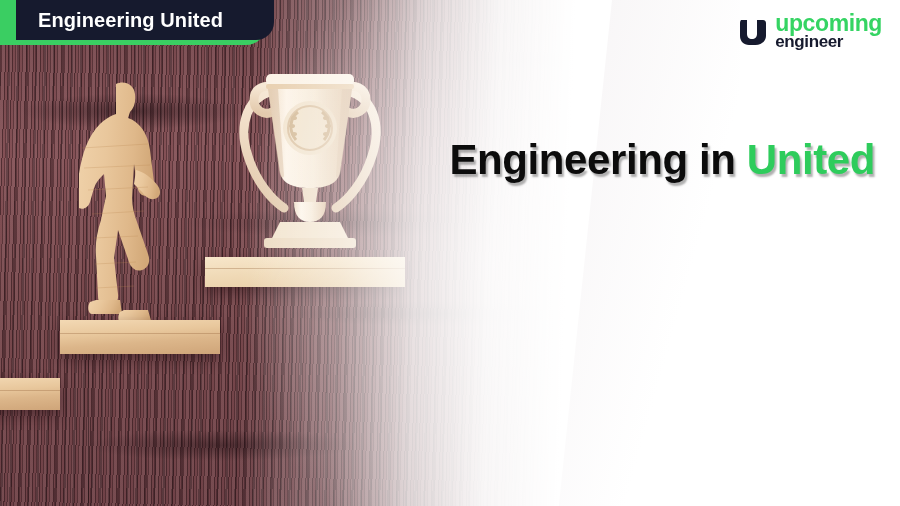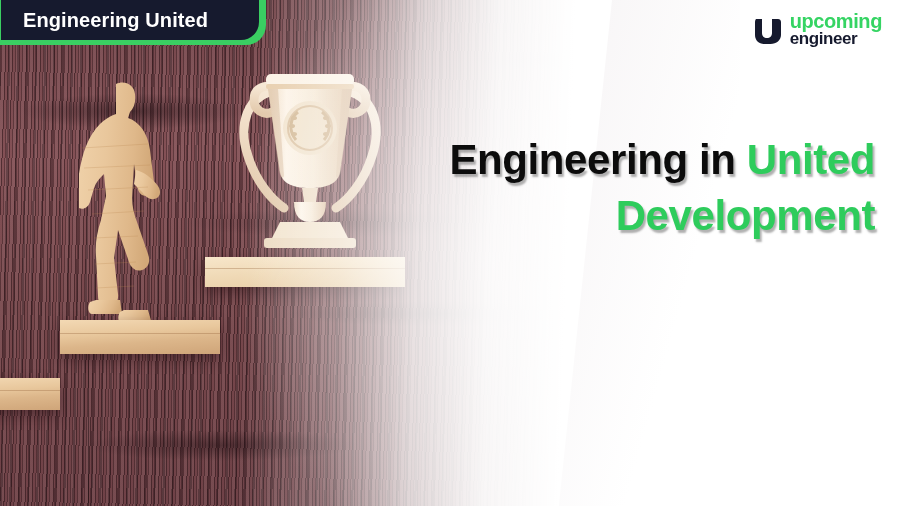--- a/index.html
+++ b/index.html
@@ -116,21 +116,21 @@
     position:absolute; left:0; top:0;
     width:300px; height:58px;
   }
   .badge-green {
     position:absolute; left:0; top:0;
     width:266px; height:45px;
     background:#3ace62;
     border-bottom-right-radius:20px;
   }
   .badge-navy {
-    position:absolute; left:1px; top:0;
+    position:absolute; left:16px; top:0;
     width:258px; height:40px;
     background:#161a2e;
     border-bottom-right-radius:18px;
     display:flex; align-items:center;
   }
   .badge-text {
     color:#ffffff;
     font-size:20px;
     font-weight:bold;
     letter-spacing:0.1px;
@@ -141,21 +141,21 @@
   
   .logo {
     position:absolute;
     right:18px; top:12px;
     display:flex; align-items:center; gap:7px;
   }
   .logo-mark { width:30px; height:30px; flex:none; }
   .logo-mark svg { display:block; width:100%; height:100%; }
   .logo-words { display:flex; flex-direction:column; line-height:0.97; }
   .logo-up {
-    color:#35d463; font-size:20px; font-weight:bold; letter-spacing:-0.4px;
+    color:#35d463; font-size:23px; font-weight:bold; letter-spacing:-0.4px;
   }
   .logo-eng {
     color:#161a2e; font-size:17px; font-weight:bold; letter-spacing:-0.4px;
   }
 
   
   .headline {
     position:absolute;
     right:25px; top:132px;
     width:560px;
@@ -323,16 +323,15 @@
       </svg>
     </span>
     <span class="logo-words">
       <span class="logo-up">upcoming</span>
       <span class="logo-eng">engineer</span>
     </span>
   </div>
 
   <h1 class="headline">
       <span class="hl-line"><span>Engineering in </span><span class="g">United</span></span>
-      <span class="hl-line"><span class="g">Development</span></span>
     </h1>
 
 </div>
 
 </body></html>

